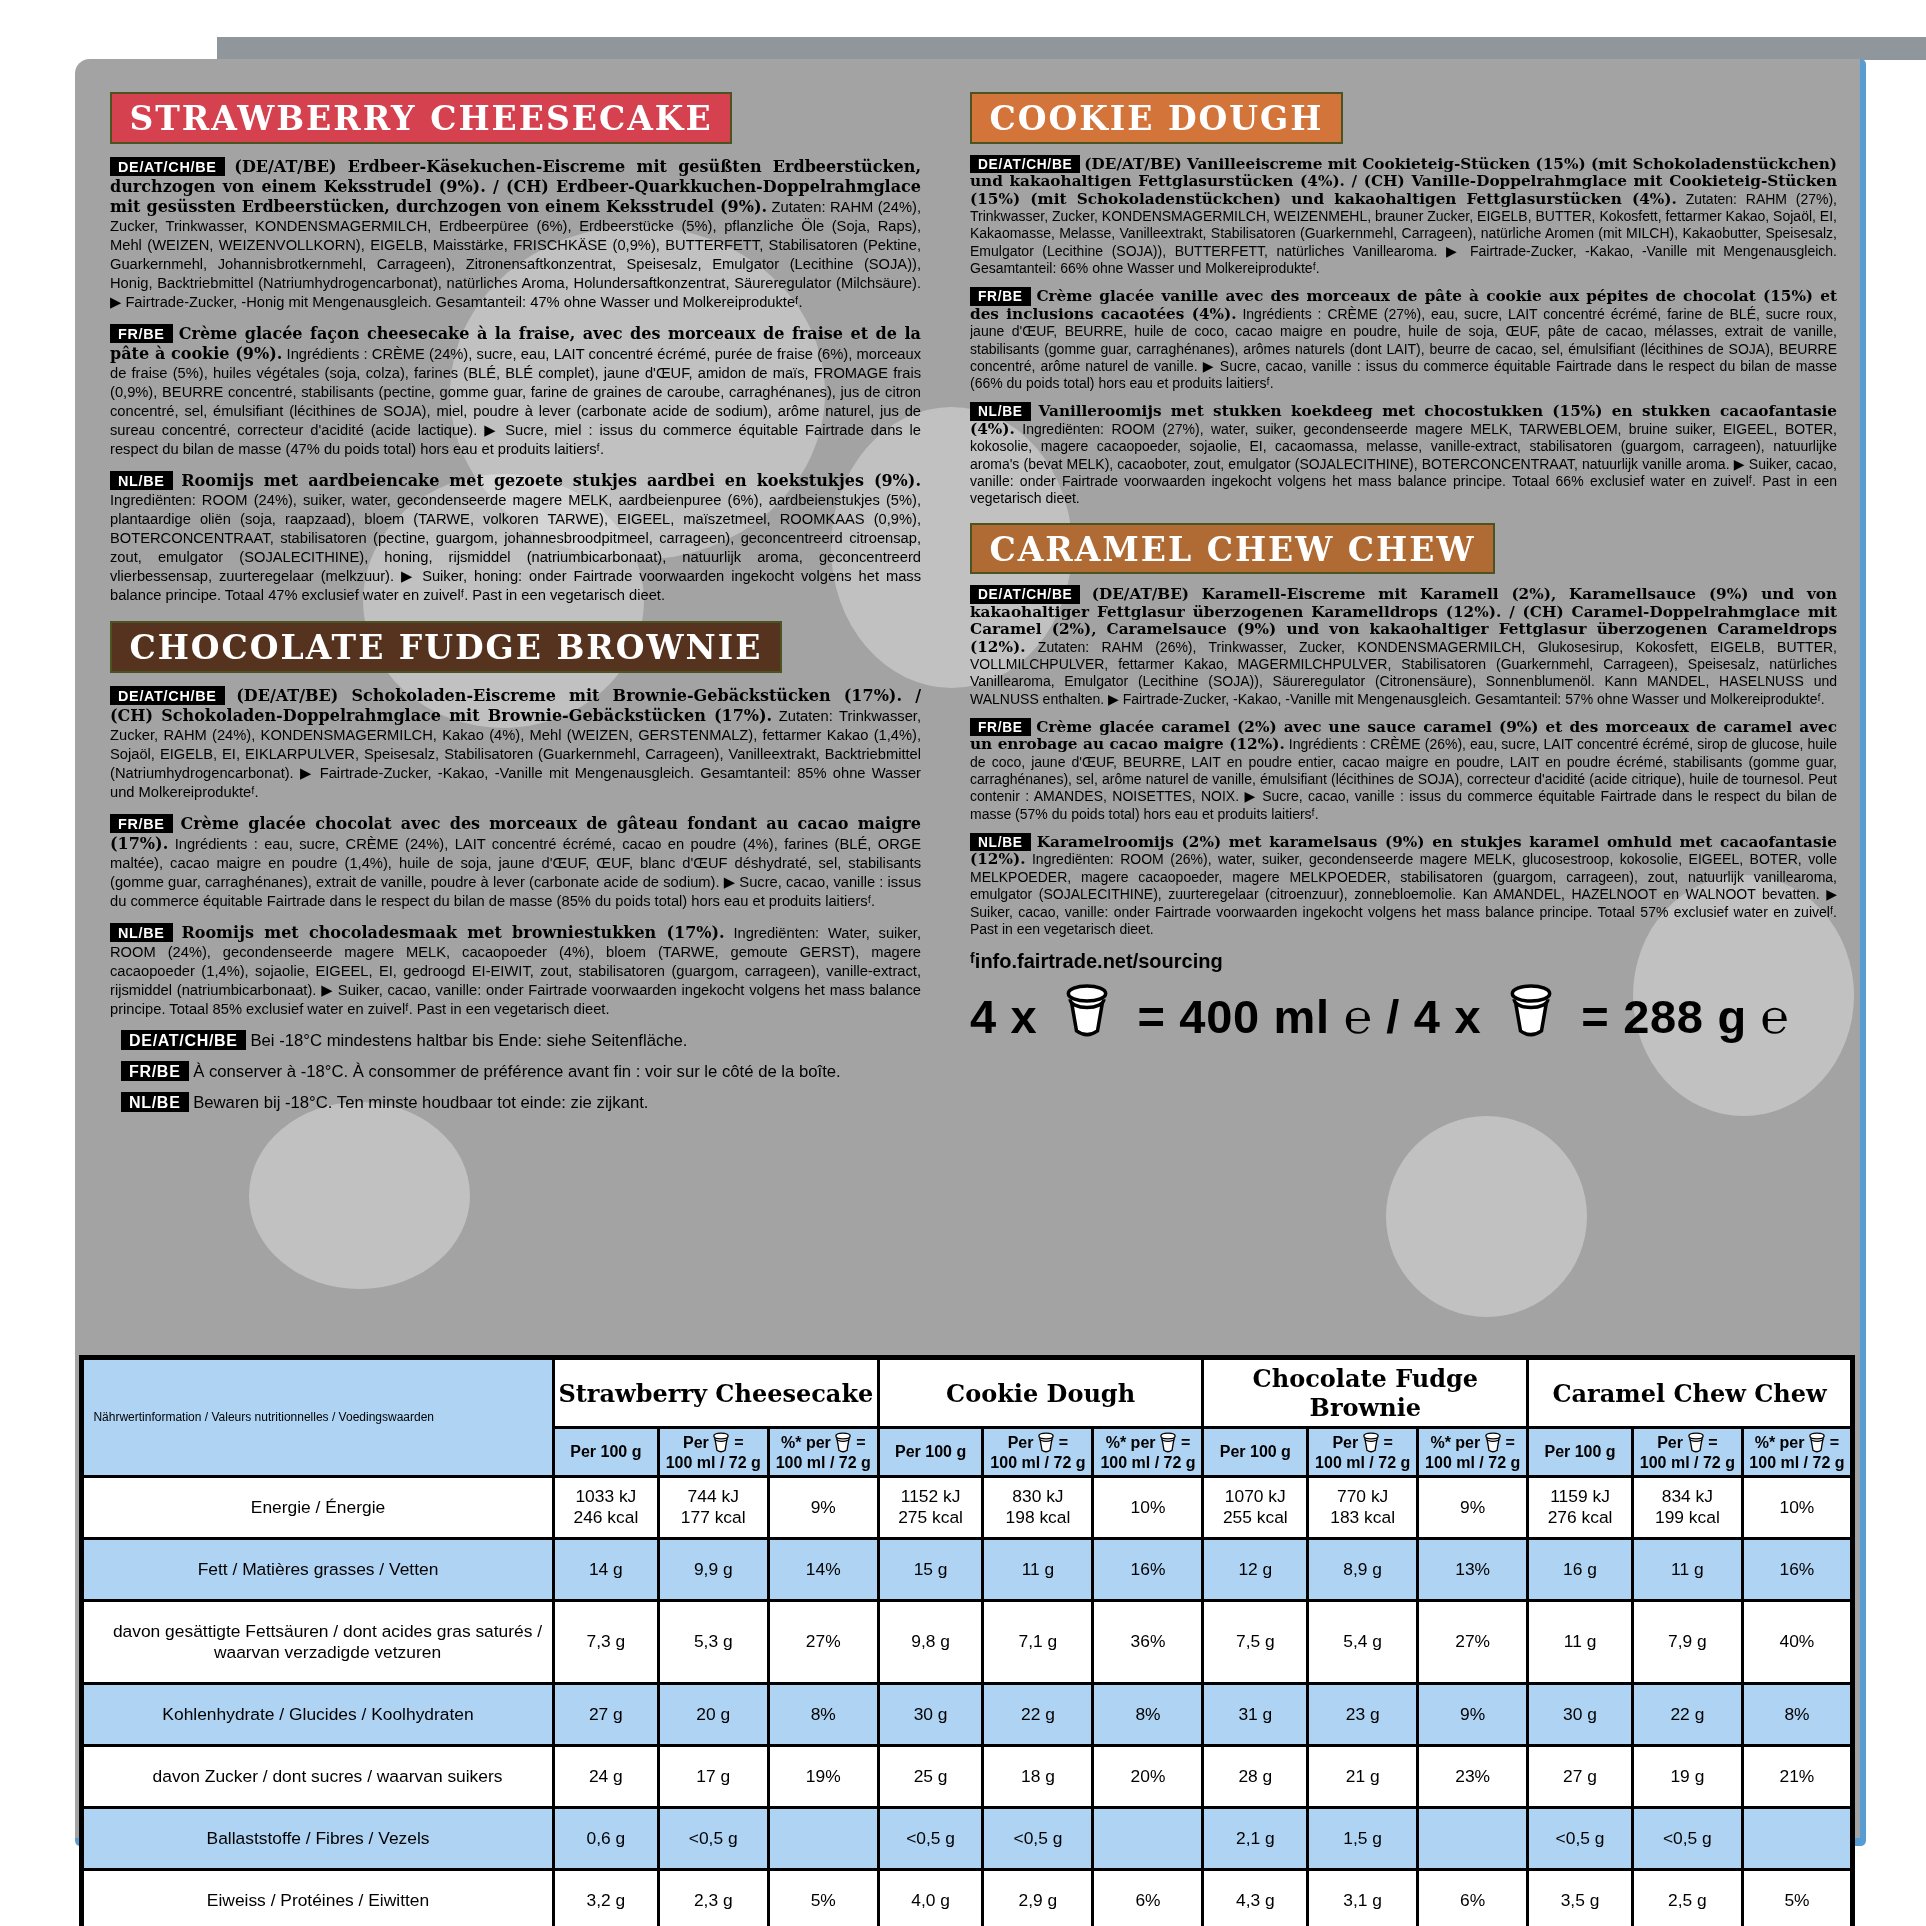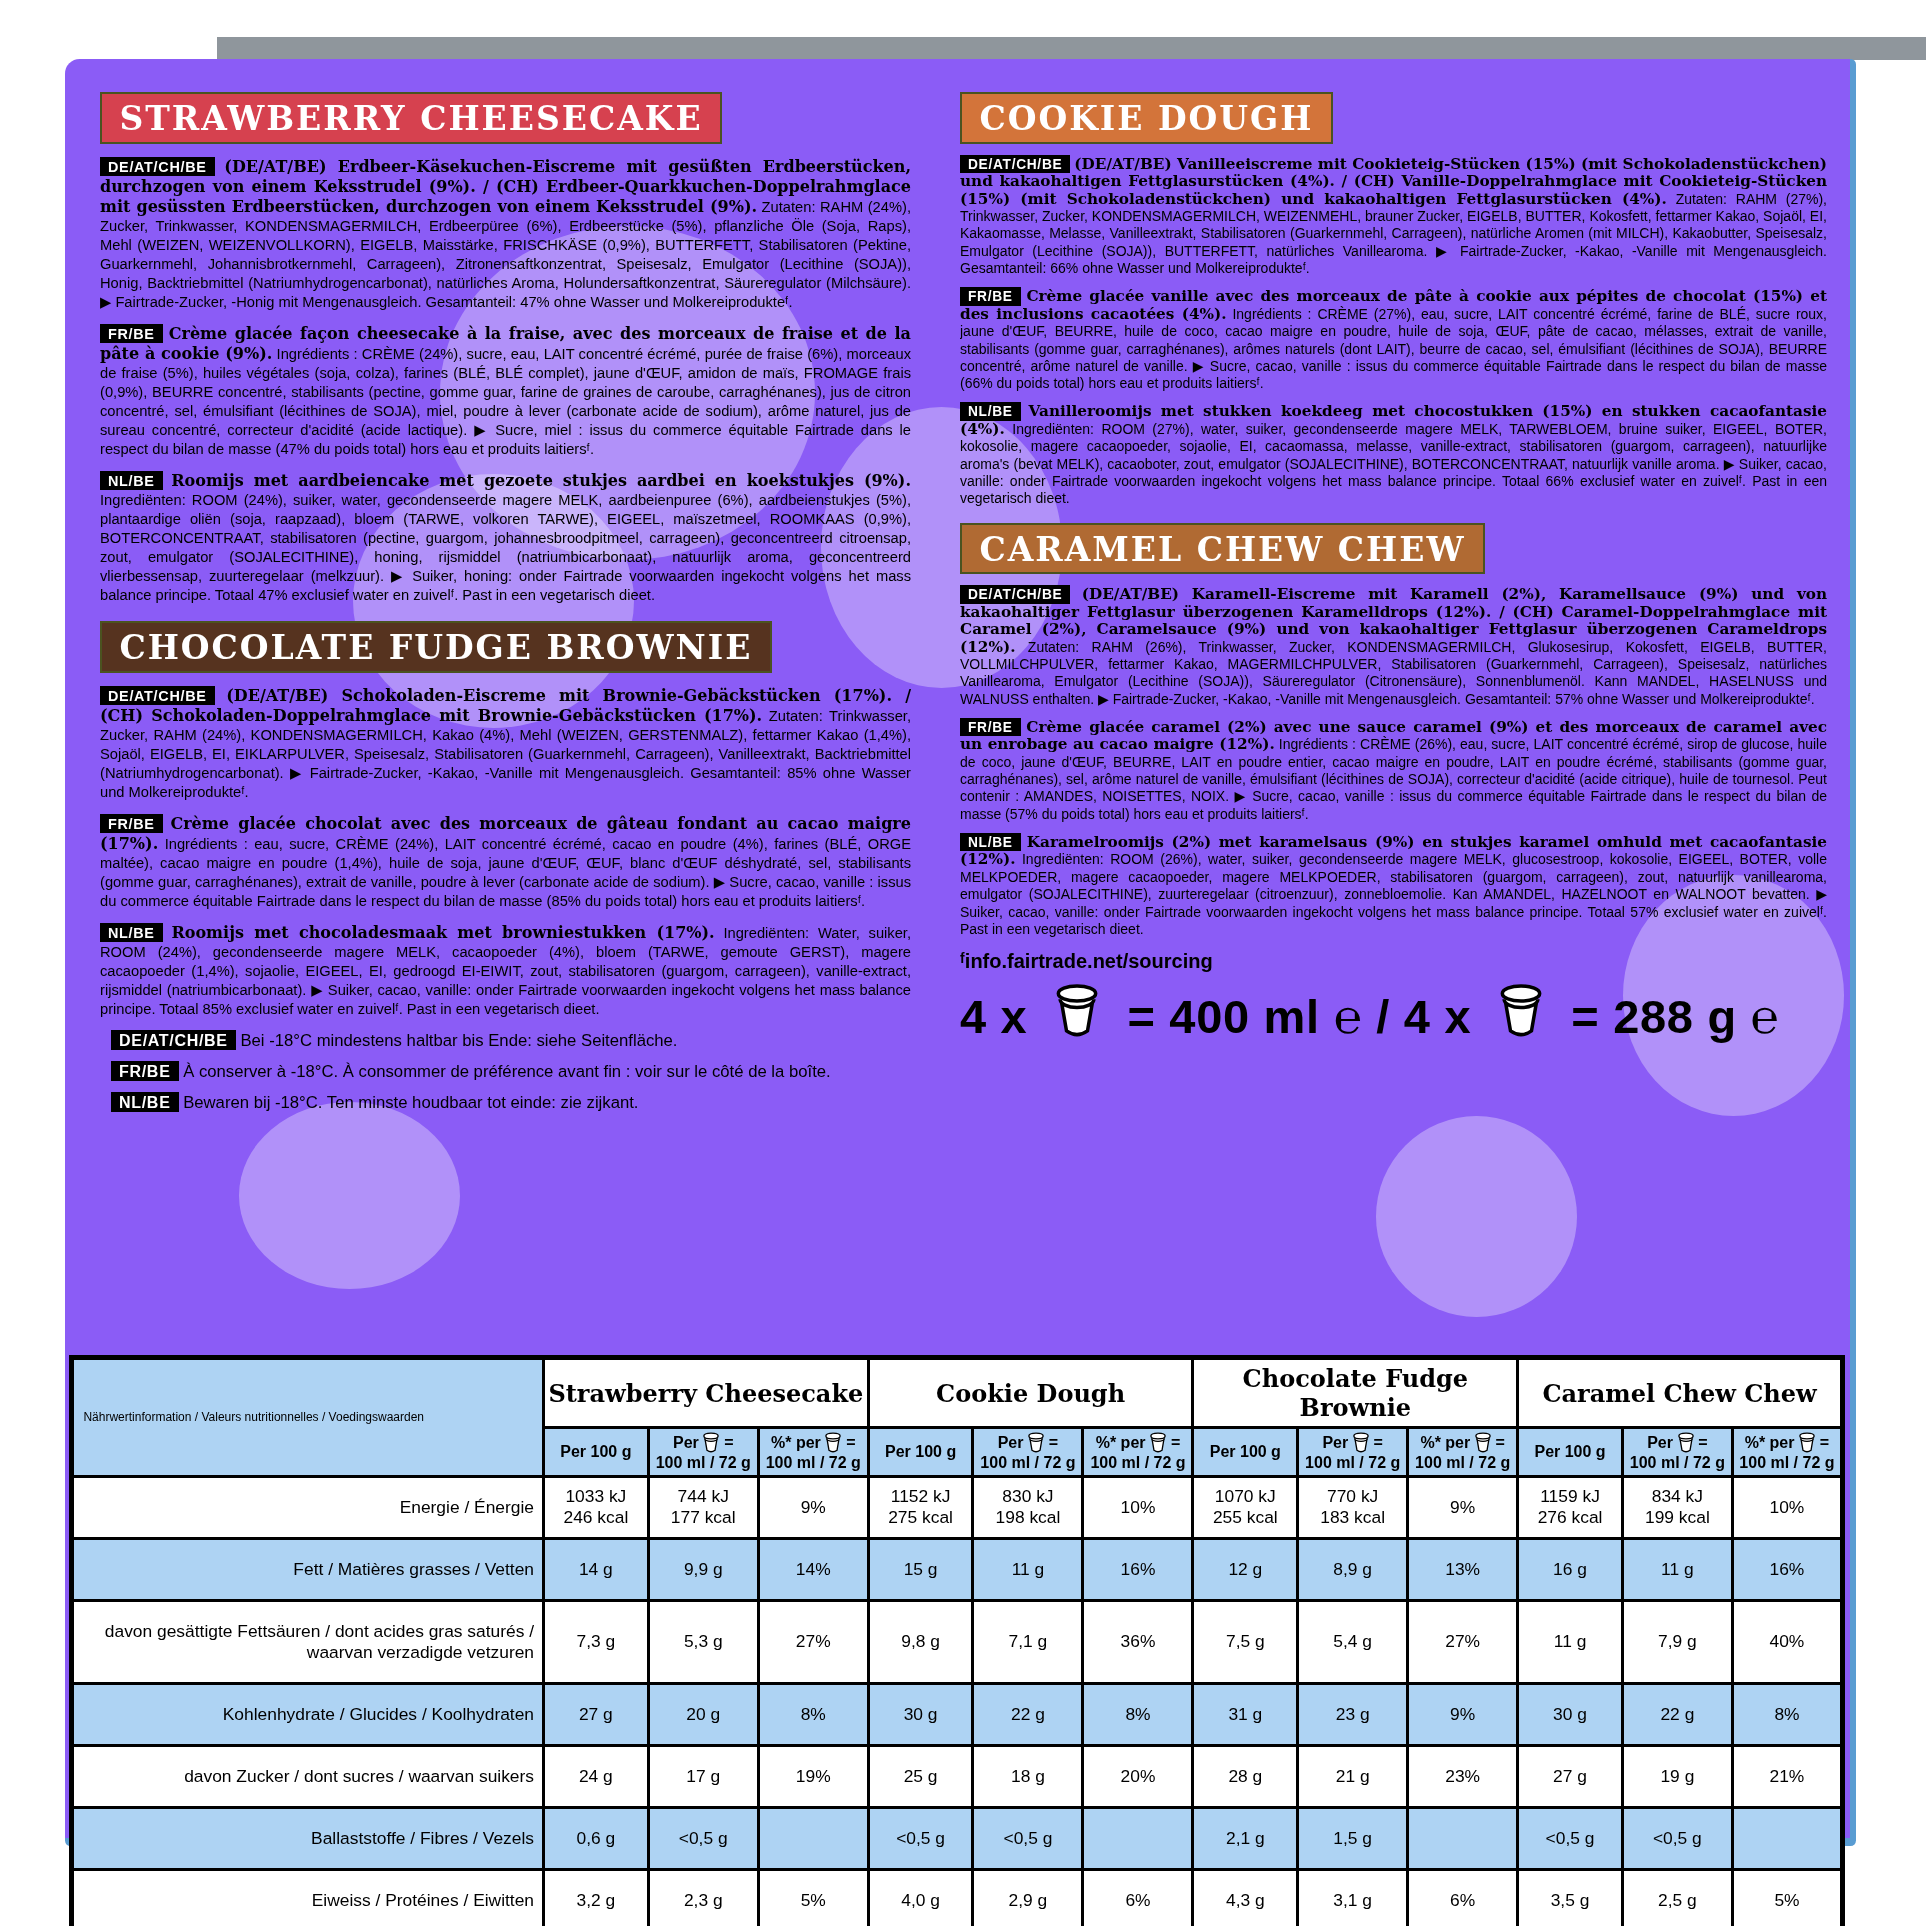--- a/index.html
+++ b/index.html
@@ -5,22 +5,22 @@
   html,body{margin:0;padding:0;}
   body{
     width:1926px;height:1926px;position:relative;overflow:hidden;
     background:#ffffff;
     font-family:"Liberation Sans",sans-serif;color:#000;
   }
   .topbar{position:absolute;left:217px;top:37px;width:1709px;height:23px;
     background:linear-gradient(#6f7warning5,#b7bcc1);background:#8f969c;}
   .bottombar{position:absolute;left:100px;top:1846px;width:1715px;height:19px;background:#8f969c;}
   .card{
-    position:absolute;left:65px;top:59px;width:1791px;height:1787px;
-    background:#8b5cf6;border-radius:14.7px 5.4px 5.4px 5.4px;
+    position:absolute;left:75px;top:59px;width:1791px;height:1787px;
+    background:#a3a3a3;border-radius:14.7px 5.4px 5.4px 5.4px;
     border-right:6px solid #599cd2;border-bottom:8.7px solid #599cd2;
     box-sizing:border-box;
   }
   .cloud{position:absolute;background:rgba(255,255,255,0.33);border-radius:50%;}
   
   .col{position:absolute;top:29px;}
   .col-left{left:35px;width:811px;max-height:1264px;overflow:hidden;}
   .col-right{left:895px;width:867px;max-height:1271px;overflow:hidden;}
   .flavor-title{
     display:inline-block;font-family:"DejaVu Serif",serif;font-weight:bold;
@@ -55,21 +55,21 @@
   table.nutri td{border:3.3px solid #000;vertical-align:middle;box-sizing:border-box;}
   .hdr-label{background:#aed3f3;font-size:12px;line-height:24px;text-align:left;padding:5.4px 9.4px;}
   .flavor-name{
     font-family:"DejaVu Serif",serif;font-weight:bold;font-size:24px;
     text-align:center;background:#fff;padding:4px 1.3px;
   }
   .sub{background:#aed3f3;font-weight:bold;font-size:16px;line-height:19px;
     text-align:center;padding:2.7px 1.3px;}
   .sub .sl{display:flex;align-items:center;justify-content:center;gap:2.7px;}
   .sub .tub{width:20px;height:21.4px;}
-  .rowlab{text-align:right;font-size:17.4px;line-height:21px;padding:19px 8px;background:inherit;}
+  .rowlab{text-align:center;font-size:17.4px;line-height:21px;padding:19px 8px;background:inherit;}
   .indent{padding-left:27px;}
   .val{text-align:center;font-size:17.4px;line-height:21px;padding:4.7px 1.3px;white-space:pre-line;}
   tr.shade td{background:#aed3f3;}
   tr.plain td{background:#fff;}
   .footrow td{background:#aed3f3;font-size:18px;line-height:23px;text-align:left;padding:6.7px 9.4px;}
   .fsz{display:flex;align-items:center;justify-content:flex-end;gap:5.4px;font-size:18px;text-align:right;}
   .fsz .tub{width:27px;height:29px;}
 </style>
 </head>
 <body>

